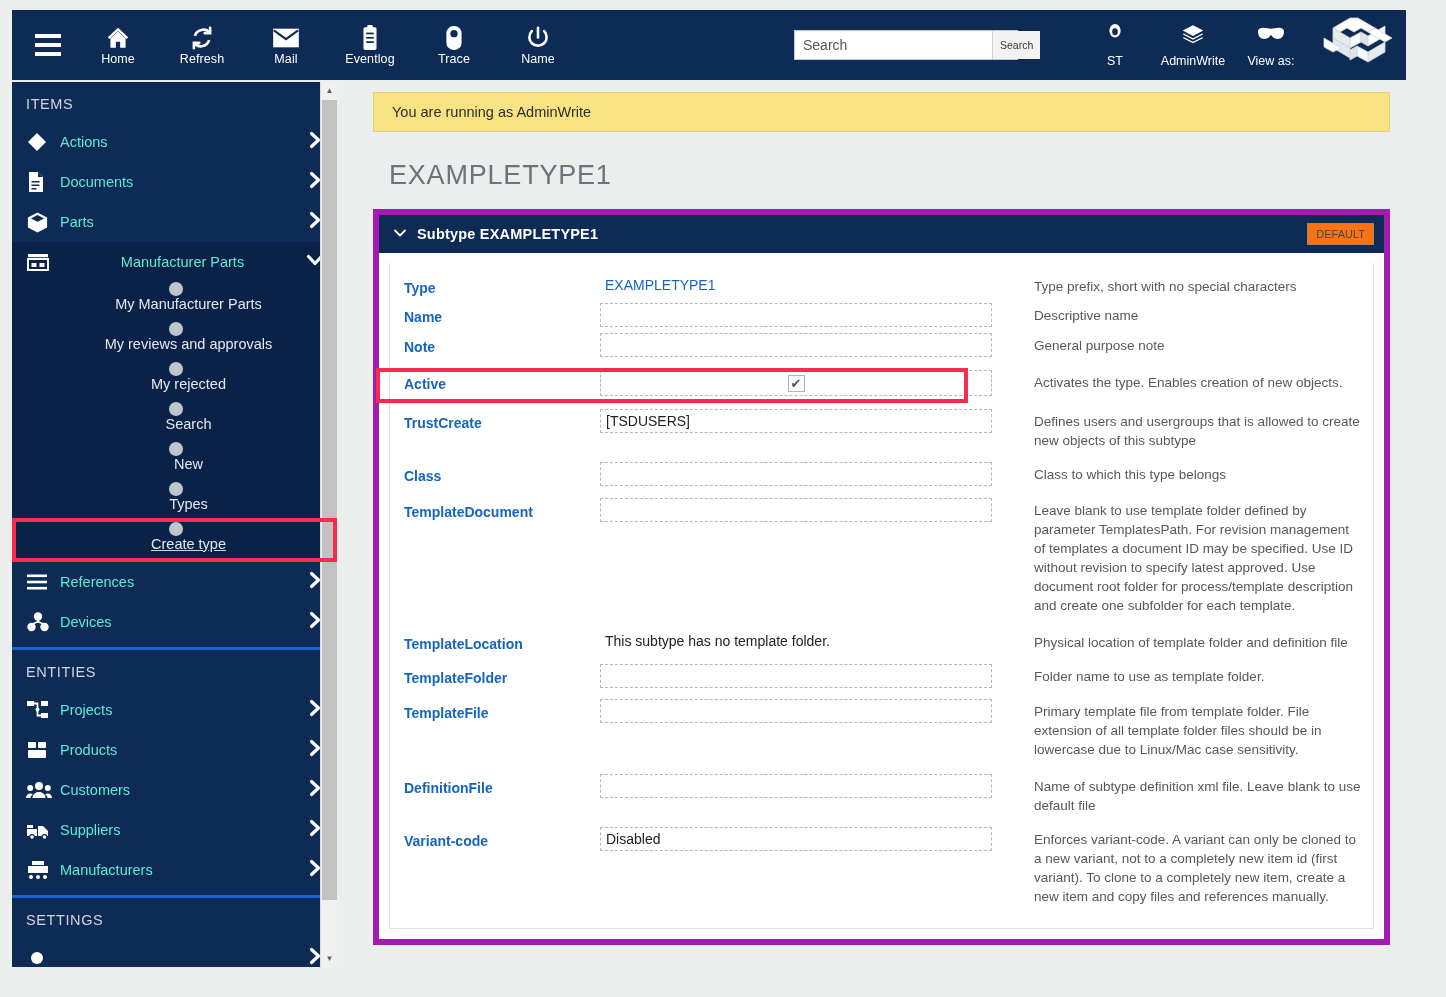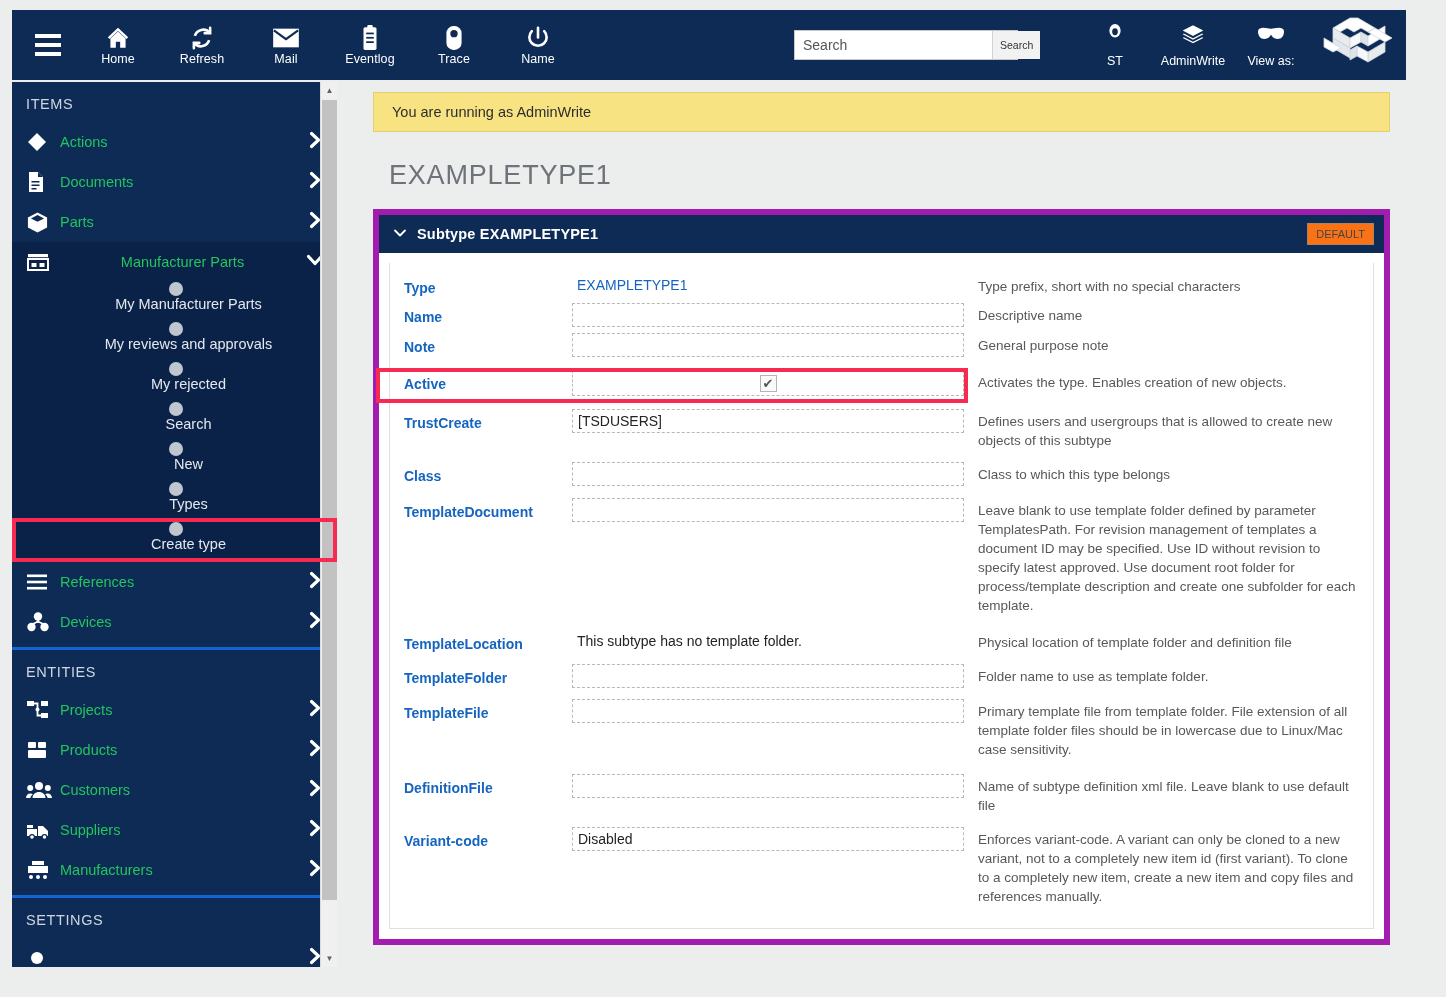--- a/index.html
+++ b/index.html
@@ -96,27 +96,27 @@
     padding: 14px 0 10px 14px;
   }
   .sb-row {
     display: flex; align-items: center;
     height: 40px;
     padding-left: 14px; padding-right: 12px;
     cursor: pointer;
     position: relative;
   }
   .sb-row .ic { width: 34px; display: flex; align-items: center; justify-content: flex-start; flex: 0 0 34px; }
-  .sb-row .txt { font-size: 14.5px; color: #22c55e; flex: 1; }
+  .sb-row .txt { font-size: 14.5px; color: #5eead4; flex: 1; }
   .sb-row .chev { color: #fff; font-weight: bold; }
   .sb-row.expanded { background: #0a2247; text-align: center; }
   .sb-sub { display: flex; align-items: center; height: 40px; padding-left: 28px; cursor: pointer; background: #0a2247; flex-direction: column;}
   .sb-sub .dot { width: 14px; height: 14px; border-radius: 50%; background: #bfc6ce; flex: 0 0 14px; margin-right: 26px; }
   .sb-sub .txt { font-size: 14.5px; color: #e3e8ee; }
-  .sb-sub.sel { background: #0a2247; }
+  .sb-sub.sel { background: #0a2247; text-decoration: underline; }
   .divider { height: 3px; background: #1364d4; margin: 5px 0 0 0; }
   .sb-scrollbar {
     position: absolute; right: 0; top: 0;
     width: 17px; height: 885px;
     background: #f0f0f0;
     border-left: 1px solid #dcdcdc;
   }
   .sb-scrollbar .arrow-up, .sb-scrollbar .arrow-dn {
     position: absolute; left: 0; width: 17px; height: 17px;
     background: #f0f0f0; display: flex; align-items: center; justify-content: center;
@@ -195,20 +195,21 @@
     border-top: none;
     margin: 10px;
     background: #fff;
     padding: 8px 0 8px 0;
   }
   .frow {
     display: flex;
     align-items: flex-start;
     padding: 3px 0;
     position: relative;
+    gap: 28px;
   }
   .fl {
     flex: 0 0 182px;
     font-size: 14px;
     color: #1565c0;
     font-weight: bold;
     padding: 5px 0 0 14px;
     line-height: 18px;
   }
   .fv {

